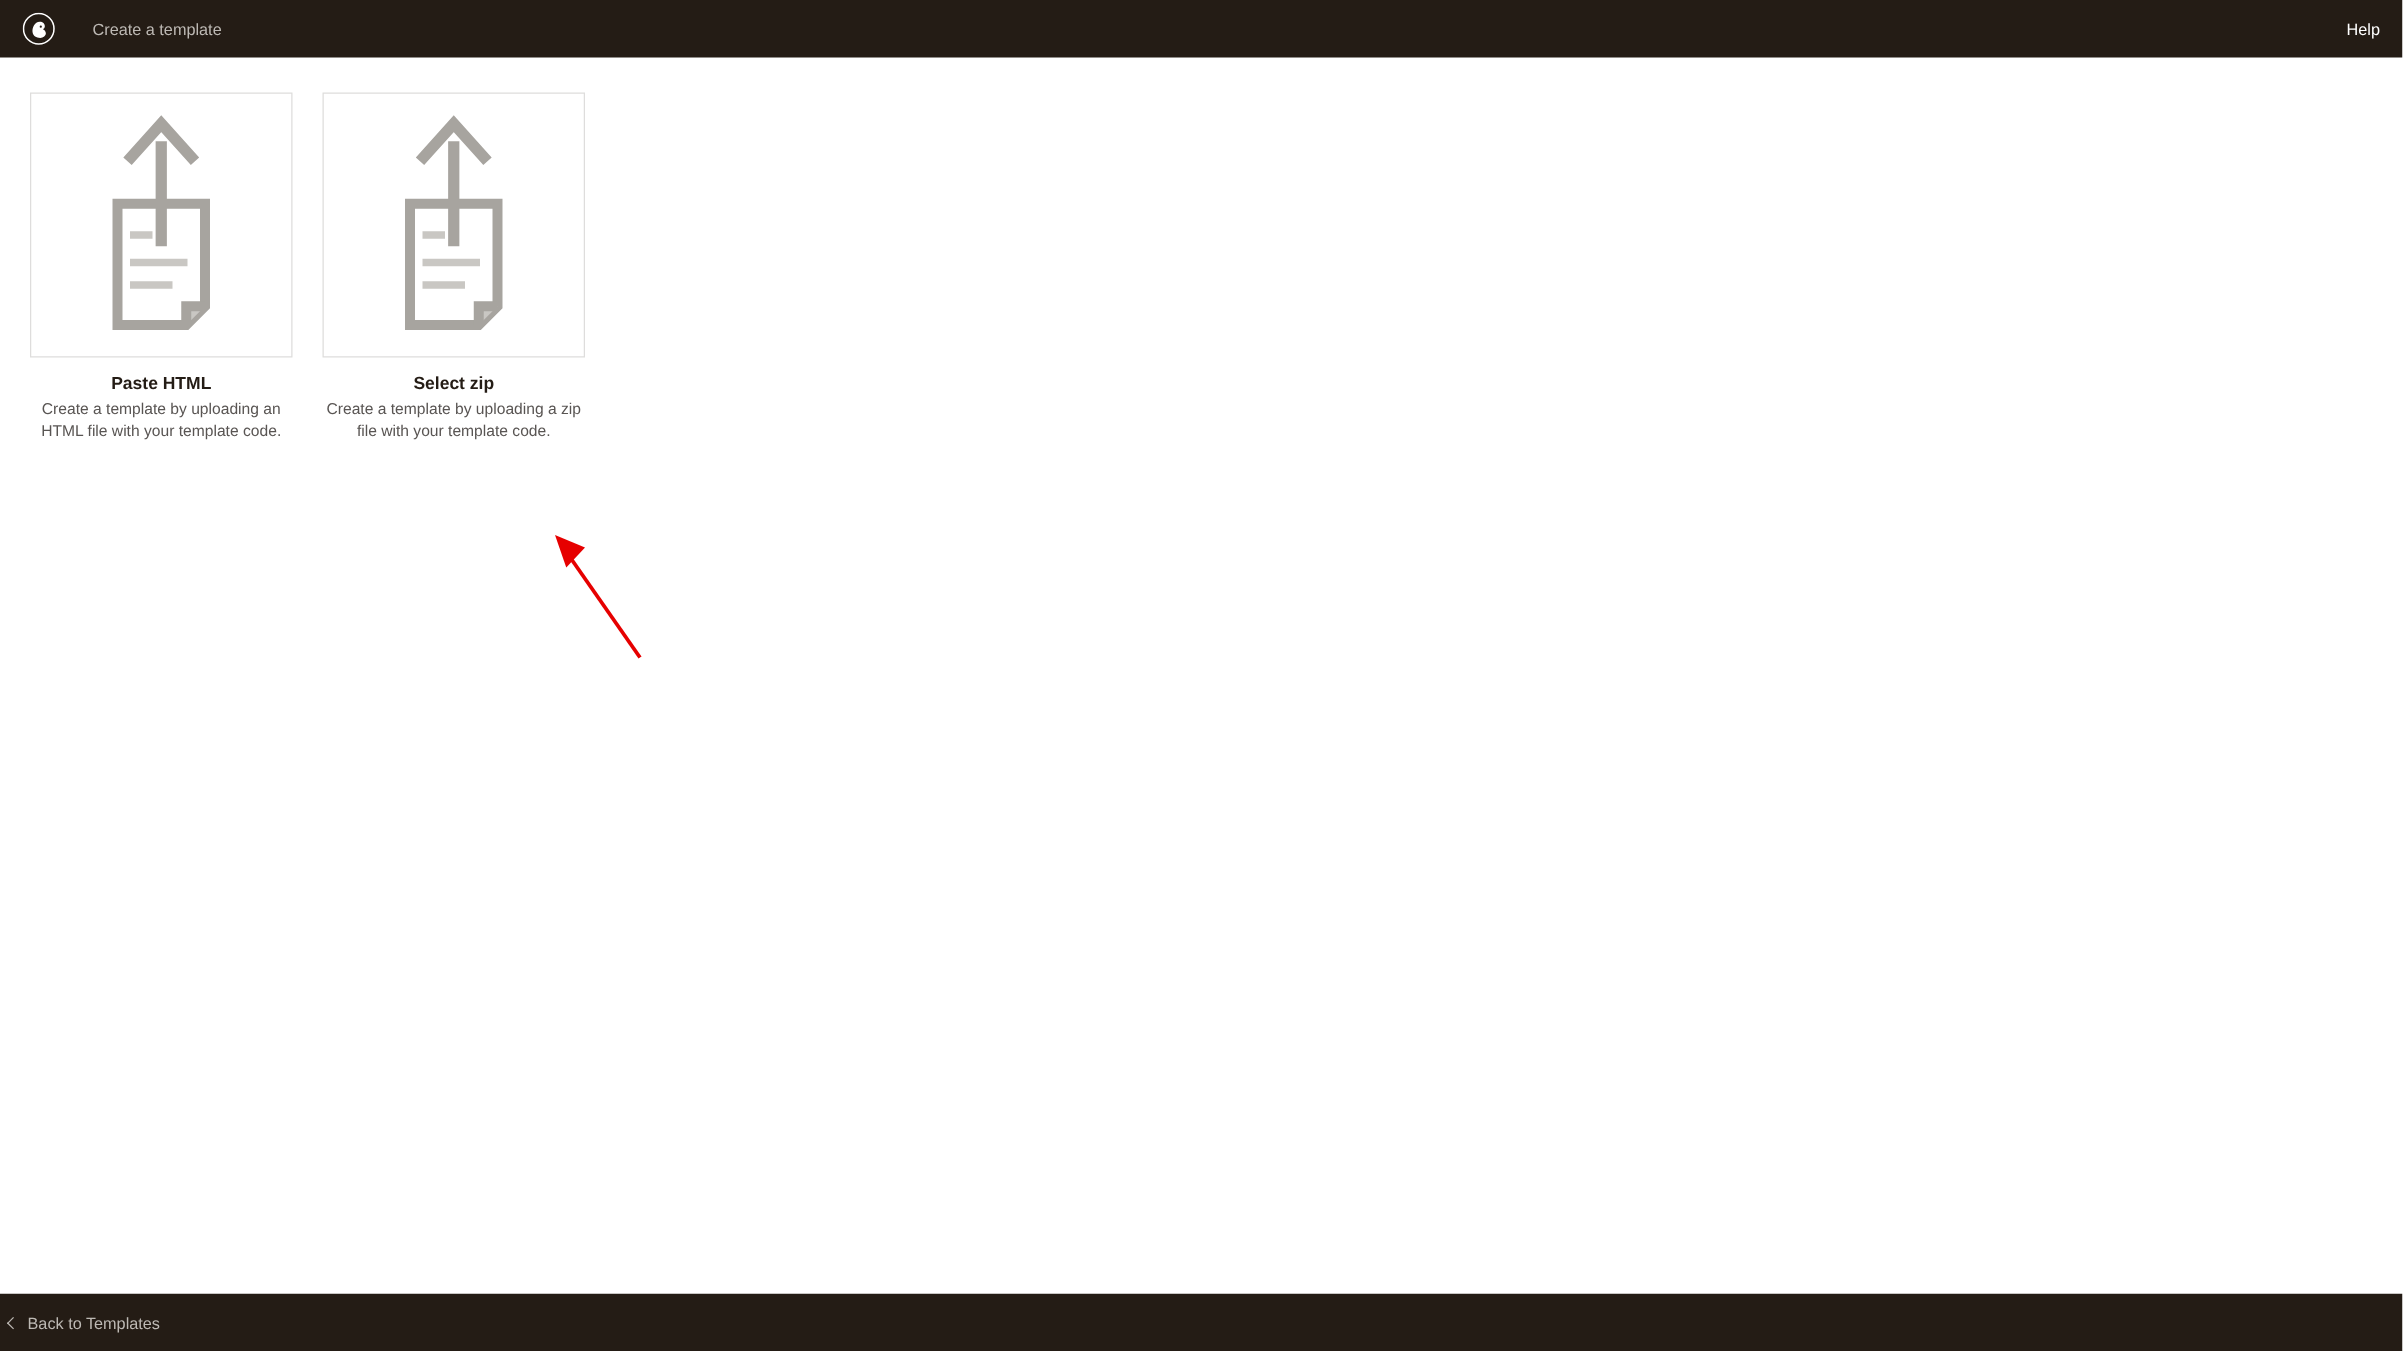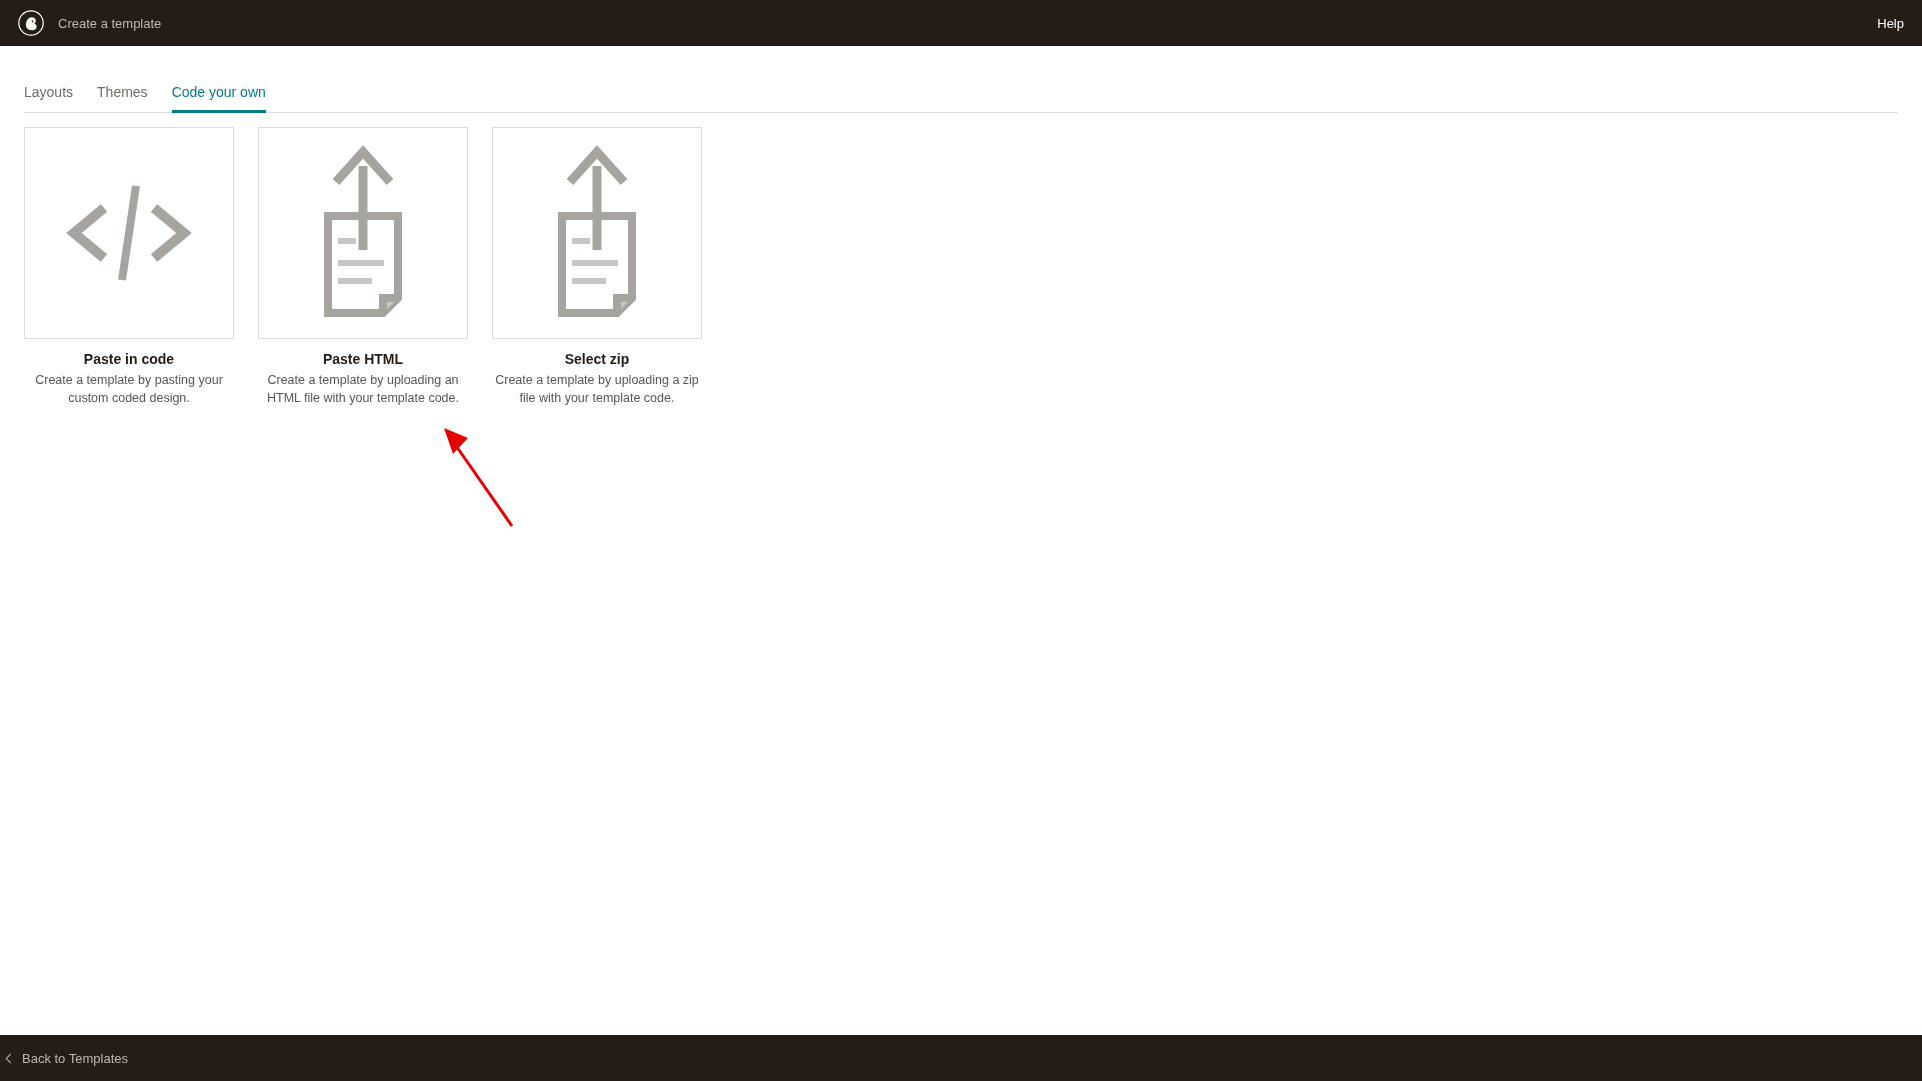--- a/index.html
+++ b/index.html
@@ -15,21 +15,21 @@
 
   
   .topbar {
     height: 46px;
     background: #241c15;
     display: flex;
     align-items: center;
     padding: 0 18px;
     justify-content: space-between;
   }
-  .topbar-left { display: flex; align-items: center; gap: 14px; }
+  .topbar-left { display: flex; align-items: center; gap: 30px; }
   .logo-wrap {
     width: 26px; height: 26px; display:flex; align-items:center; justify-content:center;
   }
   .logo-wrap svg { width: 26px; height: 26px; }
   .topbar-title { color: #bdb9b4; font-size: 13px; font-weight: 400; }
   .topbar-help { color: #ffffff; font-size: 13px; cursor: pointer; }
 
   
   .main {
     padding: 28px 24px 0 24px;
@@ -147,41 +147,23 @@
         <circle cx="36" cy="28" r="2.2" fill="#241c15"></circle>
       </svg>
     </div>
     <div class="topbar-title">Create a template</div>
   </div>
   <div class="topbar-help">Help</div>
 </div>
 
 <div class="main">
 
-  <div class="tabs">
-    <div class="tab">Layouts</div>
-    <div class="tab">Themes</div>
-    <div class="tab active">Code your own</div>
-  </div>
 
   <div class="cards">
 
-    <div class="card">
-      <div class="card-thumb">
-        <svg width="150" height="150" viewBox="0 0 150 150">
-          <g stroke="#a7a49f" stroke-width="10" fill="none" stroke-linecap="butt">
-            <polyline points="50,50 20,75 50,100"></polyline>
-            <polyline points="100,50 130,75 100,100"></polyline>
-            <line x1="82" y1="28" x2="68" y2="122" stroke-width="8"></line>
-          </g>
-        </svg>
-      </div>
-      <div class="card-title">Paste in code</div>
-      <div class="card-desc">Create a template by pasting your custom coded design.</div>
-    </div>
 
     <div class="card">
       <div class="card-thumb">
         <svg width="150" height="190" viewBox="0 0 150 190">
           <g stroke="#a7a49f" stroke-width="8" fill="none">
 
             <path d="M40 78 H110 V160 L95 175 H40 Z" fill="#fff"></path>
 
             <path d="M95 175 L95 160 L110 160" fill="#c9c7c3"></path>
           </g>

